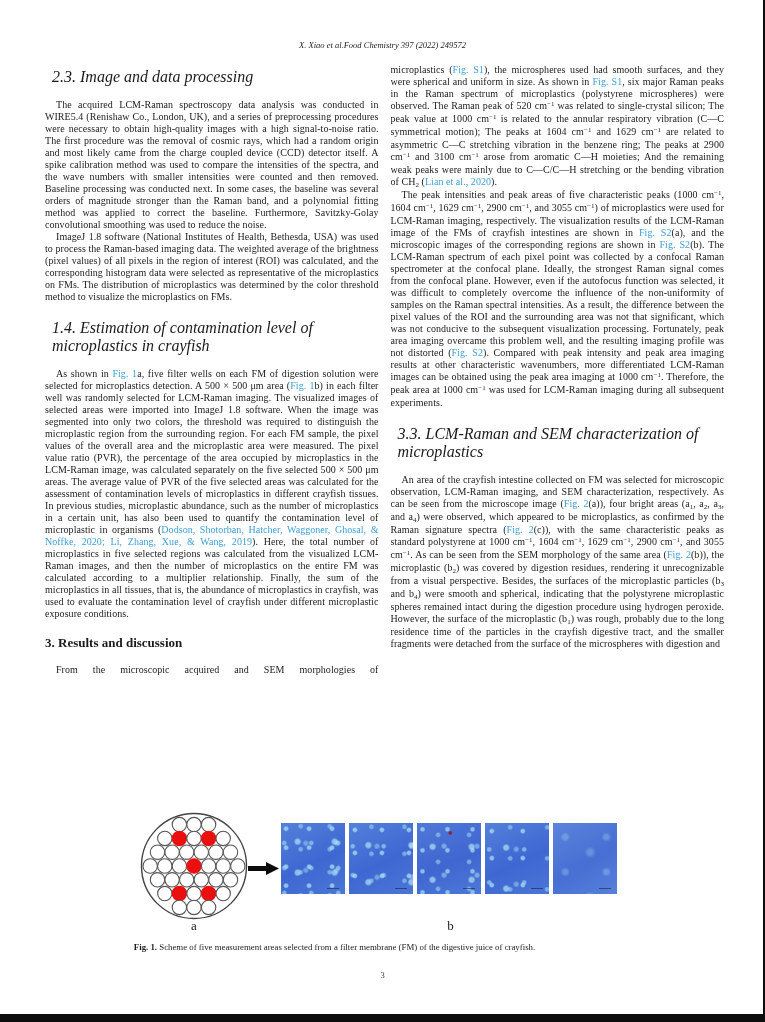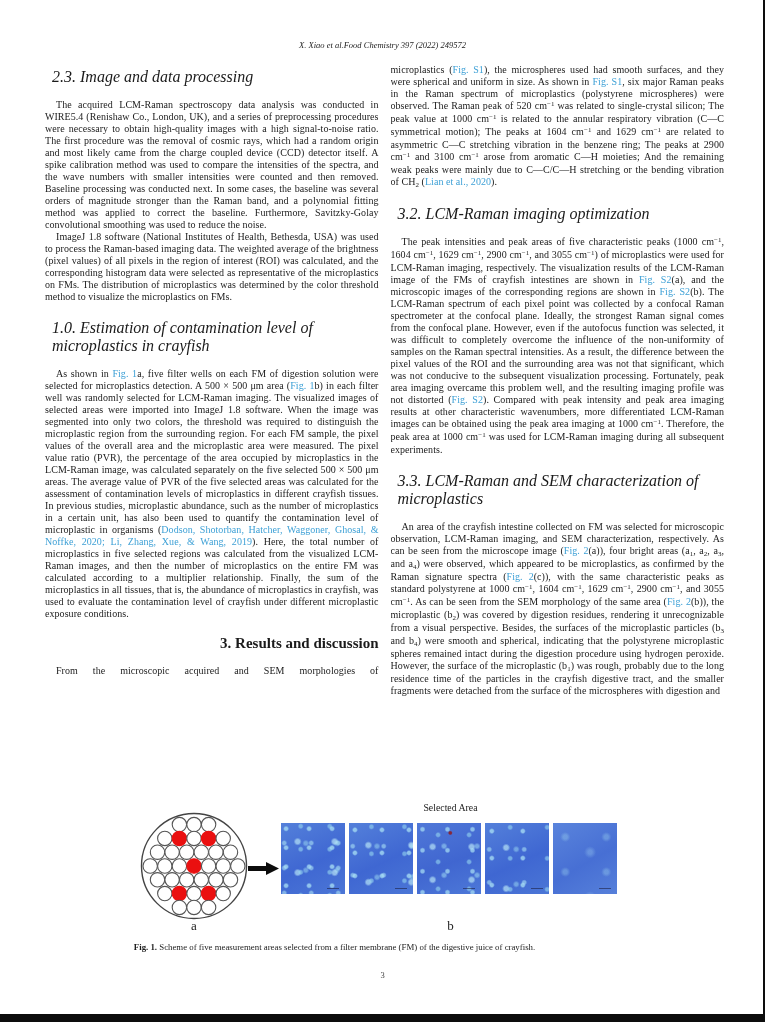--- a/index.html
+++ b/index.html
@@ -12,21 +12,21 @@
   
   .hdr{position:absolute;top:40px;left:45px;right:45px;display:flex;justify-content:center;
        font-style:italic;font-size:8.5px;color:#222;}
 
   
   .cols{position:absolute;top:64px;left:45px;width:679px;height:736px;display:flex;gap:12px;overflow:hidden;}
   .col{width:334px;overflow:hidden;}
   .col p{margin:0;font-size:10px;line-height:12px;text-align:justify;letter-spacing:0.05px;}
   .col p.ind{text-indent:11px;}
   .col p.stretch{text-align-last:justify;}
-  h3.sec{font-size:15px;font-weight:bold;font-style:normal;margin:15px 0 13px 0;text-align:right;}
+  h3.sec{font-size:13px;font-weight:bold;font-style:normal;margin:15px 0 13px 0;}
   h4.subsec{font-size:16px;font-weight:normal;font-style:italic;margin:16px 0 13px 7px;}
   h4.first{margin-top:4px;}
   .citation-link{color:#3da0d6;}
   .sup{font-size:7px;position:relative;top:-3.2px;letter-spacing:0;}
   .sub{font-size:7px;position:relative;bottom:-2.2px;letter-spacing:0;}
 
   
   .fig{position:absolute;left:0;top:798px;width:765px;height:200px;}
   .sel-area{position:absolute;left:281px;top:4px;width:339px;text-align:center;font-size:9.8px;color:#222;}
   .membrane{position:absolute;left:138px;top:12px;}
@@ -74,36 +74,34 @@
   <div class="hdr">
     <span>X. Xiao et al.</span>
     <span>Food Chemistry 397 (2022) 249572</span>
   </div>
 
   <div class="cols">
     <div class="col">
       <h4 class="subsec first">2.3. Image and data processing</h4>
       <p class="ind">The acquired LCM-Raman spectroscopy data analysis was conducted in WIRE5.4 (Renishaw Co., London, UK), and a series of preprocessing procedures were necessary to obtain high-quality images with a high signal-to-noise ratio. The first procedure was the removal of cosmic rays, which had a random origin and most likely came from the charge coupled device (CCD) detector itself. A spike calibration method was used to compare the intensities of the spectra, and the wave numbers with smaller intensities were counted and then removed. Baseline processing was conducted next. In some cases, the baseline was several orders of magnitude stronger than the Raman band, and a polynomial fitting method was applied to correct the baseline. Furthermore, Savitzky-Golay convolutional smoothing was used to reduce the noise.</p>
       <p class="ind">ImageJ 1.8 software (National Institutes of Health, Bethesda, USA) was used to process the Raman-based imaging data. The weighted average of the brightness (pixel values) of all pixels in the region of interest (ROI) was calculated, and the corresponding histogram data were selected as representative of the microplastics on FMs. The distribution of microplastics was determined by the color threshold method to visualize the microplastics on FMs.</p>
-      <h4 class="subsec">1.0. Estimation of contamination level of microplastics in crayfish</h4>
+      <h4 class="subsec">1.4. Estimation of contamination level of microplastics in crayfish</h4>
       <p class="ind">As shown in <span class="citation-link">Fig. 1</span>a, five filter wells on each FM of digestion solution were selected for microplastics detection. A 500 × 500 μm area (<span class="citation-link">Fig. 1</span>b) in each filter well was randomly selected for LCM-Raman imaging. The visualized images of selected areas were imported into ImageJ 1.8 software. When the image was segmented into only two colors, the threshold was required to distinguish the microplastic region from the surrounding region. For each FM sample, the pixel values of the overall area and the microplastic area were measured. The pixel value ratio (PVR), the percentage of the area occupied by microplastics in the LCM-Raman image, was calculated separately on the five selected 500 × 500 μm areas. The average value of PVR of the five selected areas was calculated for the assessment of contamination levels of microplastics in different crayfish tissues. In previous studies, microplastic abundance, such as the number of microplastics in a certain unit, has also been used to quantify the contamination level of microplastic in organisms (<span class="citation-link">Dodson, Shotorban, Hatcher, Waggoner, Ghosal, &amp; Noffke, 2020; Li, Zhang, Xue, &amp; Wang, 2019</span>). Here, the total number of microplastics in five selected regions was calculated from the visualized LCM-Raman images, and then the number of microplastics on the entire FM was calculated according to a multiplier relationship. Finally, the sum of the microplastics in all tissues, that is, the abundance of microplastics in crayfish, was used to evaluate the contamination level of crayfish under different microplastic exposure conditions.</p>
       <h3 class="sec">3. Results and discussion</h3>
       <p class="ind stretch">From the microscopic acquired and SEM morphologies of</p>
     </div>
     <div class="col">
       <p>microplastics (<span class="citation-link">Fig. S1</span>), the microspheres used had smooth surfaces, and they were spherical and uniform in size. As shown in <span class="citation-link">Fig. S1</span>, six major Raman peaks in the Raman spectrum of microplastics (polystyrene microspheres) were observed. The Raman peak of 520 cm<span class="sup">−1</span> was related to single-crystal silicon; The peak value at 1000 cm<span class="sup">−1</span> is related to the annular respiratory vibration (C—C symmetrical motion); The peaks at 1604 cm<span class="sup">−1</span> and 1629 cm<span class="sup">−1</span> are related to asymmetric C—C stretching vibration in the benzene ring; The peaks at 2900 cm<span class="sup">−1</span> and 3100 cm<span class="sup">−1</span> arose from aromatic C—H moieties; And the remaining weak peaks were mainly due to C—C/C—H stretching or the bending vibration of CH<span class="sub">2</span> (<span class="citation-link">Lian et al., 2020</span>).</p>
-      <h4 class="subsec">3.2. LCM-Raman imaging optimization</h4>
       <p class="ind">The peak intensities and peak areas of five characteristic peaks (1000 cm<span class="sup">−1</span>, 1604 cm<span class="sup">−1</span>, 1629 cm<span class="sup">−1</span>, 2900 cm<span class="sup">−1</span>, and 3055 cm<span class="sup">−1</span>) of microplastics were used for LCM-Raman imaging, respectively. The visualization results of the LCM-Raman image of the FMs of crayfish intestines are shown in <span class="citation-link">Fig. S2</span>(a), and the microscopic images of the corresponding regions are shown in <span class="citation-link">Fig. S2</span>(b). The LCM-Raman spectrum of each pixel point was collected by a confocal Raman spectrometer at the confocal plane. Ideally, the strongest Raman signal comes from the confocal plane. However, even if the autofocus function was selected, it was difficult to completely overcome the influence of the non-uniformity of samples on the Raman spectral intensities. As a result, the difference between the pixel values of the ROI and the surrounding area was not that significant, which was not conducive to the subsequent visualization processing. Fortunately, peak area imaging overcame this problem well, and the resulting imaging profile was not distorted (<span class="citation-link">Fig. S2</span>). Compared with peak intensity and peak area imaging results at other characteristic wavenumbers, more differentiated LCM-Raman images can be obtained using the peak area imaging at 1000 cm<span class="sup">−1</span>. Therefore, the peak area at 1000 cm<span class="sup">−1</span> was used for LCM-Raman imaging during all subsequent experiments.</p>
       <h4 class="subsec">3.3. LCM-Raman and SEM characterization of microplastics</h4>
       <p class="ind">An area of the crayfish intestine collected on FM was selected for microscopic observation, LCM-Raman imaging, and SEM characterization, respectively. As can be seen from the microscope image (<span class="citation-link">Fig. 2</span>(a)), four bright areas (a<span class="sub">1</span>, a<span class="sub">2</span>, a<span class="sub">3</span>, and a<span class="sub">4</span>) were observed, which appeared to be microplastics, as confirmed by the Raman signature spectra (<span class="citation-link">Fig. 2</span>(c)), with the same characteristic peaks as standard polystyrene at 1000 cm<span class="sup">−1</span>, 1604 cm<span class="sup">−1</span>, 1629 cm<span class="sup">−1</span>, 2900 cm<span class="sup">−1</span>, and 3055 cm<span class="sup">−1</span>. As can be seen from the SEM morphology of the same area (<span class="citation-link">Fig. 2</span>(b)), the microplastic (b<span class="sub">2</span>) was covered by digestion residues, rendering it unrecognizable from a visual perspective. Besides, the surfaces of the microplastic particles (b<span class="sub">3</span> and b<span class="sub">4</span>) were smooth and spherical, indicating that the polystyrene microplastic spheres remained intact during the digestion procedure using hydrogen peroxide. However, the surface of the microplastic (b<span class="sub">1</span>) was rough, probably due to the long residence time of the particles in the crayfish digestive tract, and the smaller fragments were detached from the surface of the microspheres with digestion and</p>
     </div>
   </div>
 
   <div class="fig">
-    <div class="sel-area">Selected Area</div>
     <svg class="membrane" width="112" height="112" viewBox="0 0 112 112" id="membrane-svg">
         <circle cx="56" cy="56" r="52.5" fill="#fff" stroke="#444" stroke-width="1.4"></circle>
         <circle cx="41.4" cy="14.599999999999994" r="7.2" fill="#ffffff" stroke="#555555" stroke-width="1.1"></circle>
         <circle cx="56" cy="14.599999999999994" r="7.2" fill="#ffffff" stroke="#555555" stroke-width="1.1"></circle>
         <circle cx="70.6" cy="14.599999999999994" r="7.2" fill="#ffffff" stroke="#555555" stroke-width="1.1"></circle>
         <circle cx="26.8" cy="28.4" r="7.2" fill="#ffffff" stroke="#555555" stroke-width="1.1"></circle>
         <circle cx="41.4" cy="28.4" r="7.2" fill="#ea1010" stroke="#ea1010" stroke-width="1.1"></circle>
         <circle cx="56" cy="28.4" r="7.2" fill="#ffffff" stroke="#555555" stroke-width="1.1"></circle>
         <circle cx="70.6" cy="28.4" r="7.2" fill="#ea1010" stroke="#ea1010" stroke-width="1.1"></circle>
         <circle cx="85.2" cy="28.4" r="7.2" fill="#ffffff" stroke="#555555" stroke-width="1.1"></circle>

